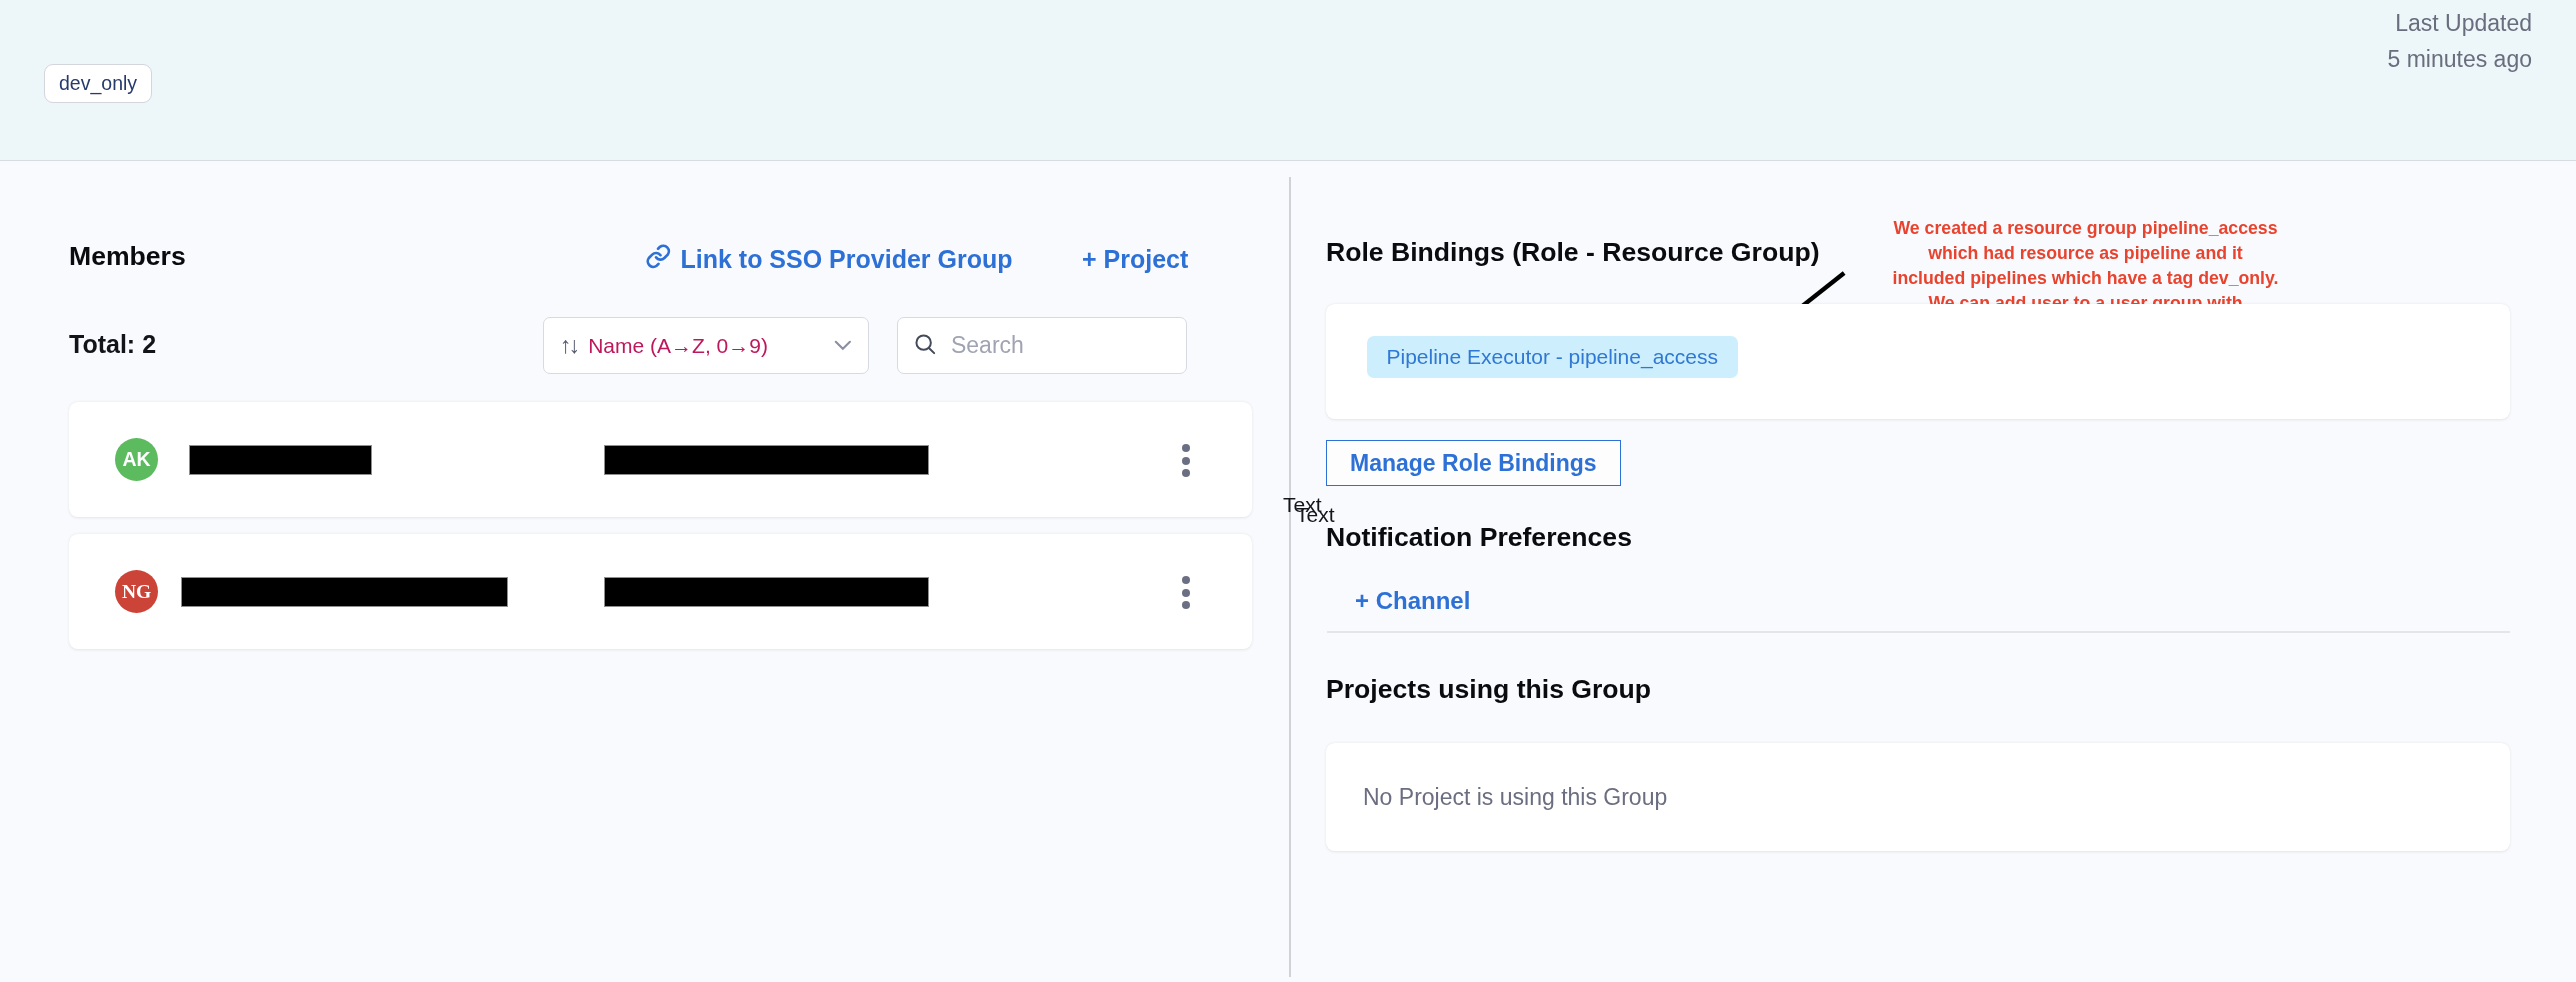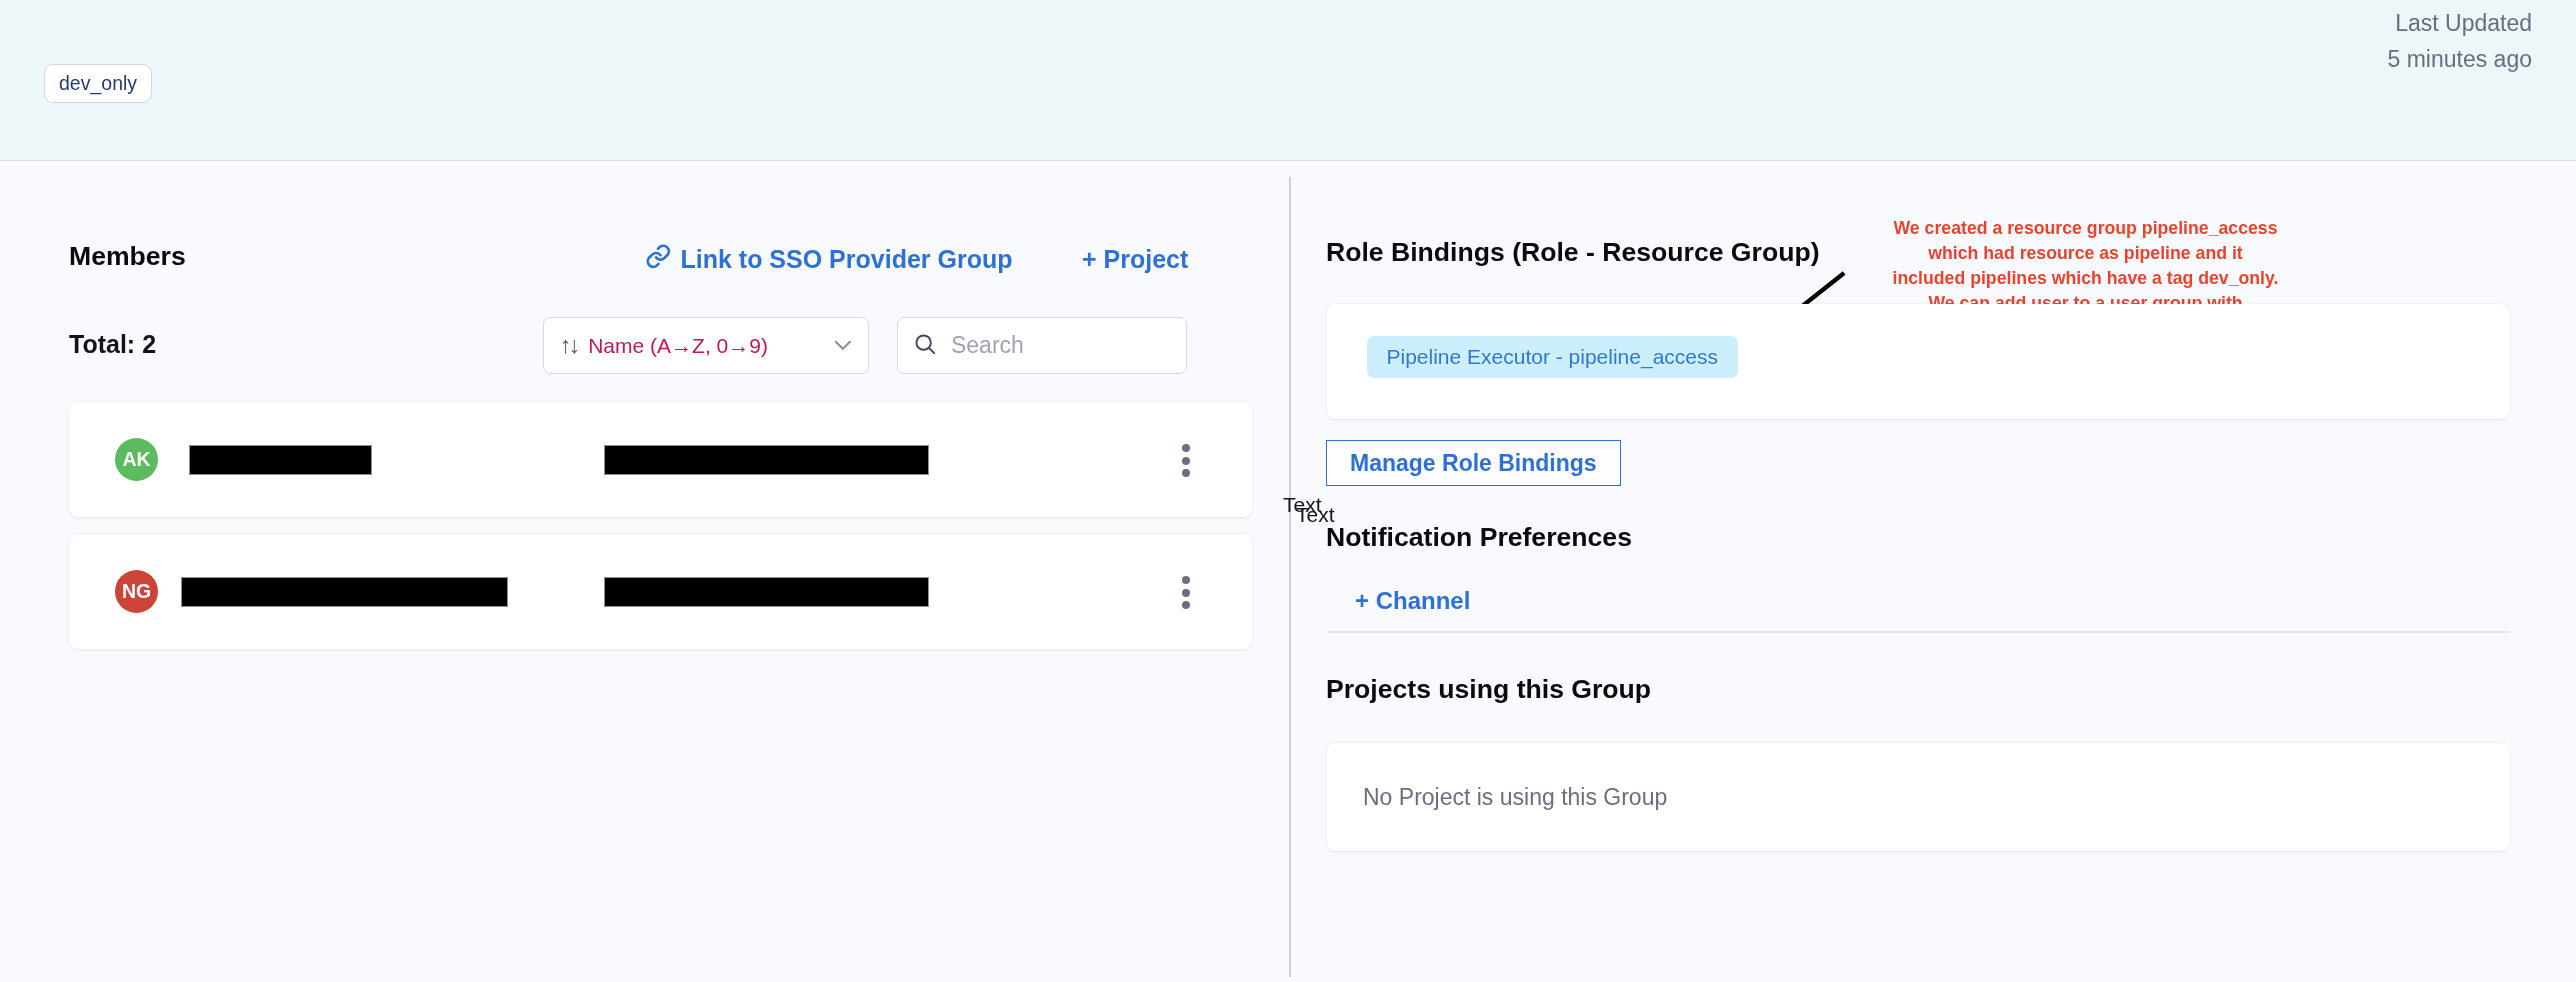--- a/index.html
+++ b/index.html
@@ -73,21 +73,21 @@
     font-size:23px; color:#333; font-family:inherit; min-width:0;
   }
   .search-box input::placeholder { color:#a0a4b2; }
 
   .member-card {
     position:absolute; left:69px; width:1183px; height:115px;
     background:#fff; border-radius:8.9px;
     box-shadow:0 0.9px 2.7px rgba(35,36,58,.10);
   }
   .member-card.row1 { top:402px; }
-  .member-card.row2 { top:534px; }
+  .member-card.row2 { top:534px;font-family:Liberation Serif, serif; }
   .avatar {
     position:absolute; left:46px; top:36px; width:43px; height:43px;
     border-radius:50%; color:#fff; font-size:19.5px; font-weight:700;
     display:flex; align-items:center; justify-content:center;
   }
   .redact-bar {
     position:absolute; top:43px; height:30px; background:#000;
     border:0.9px solid #8f8f8f;
   }
   .row1 .bar-name  { left:120px; width:183px; }

